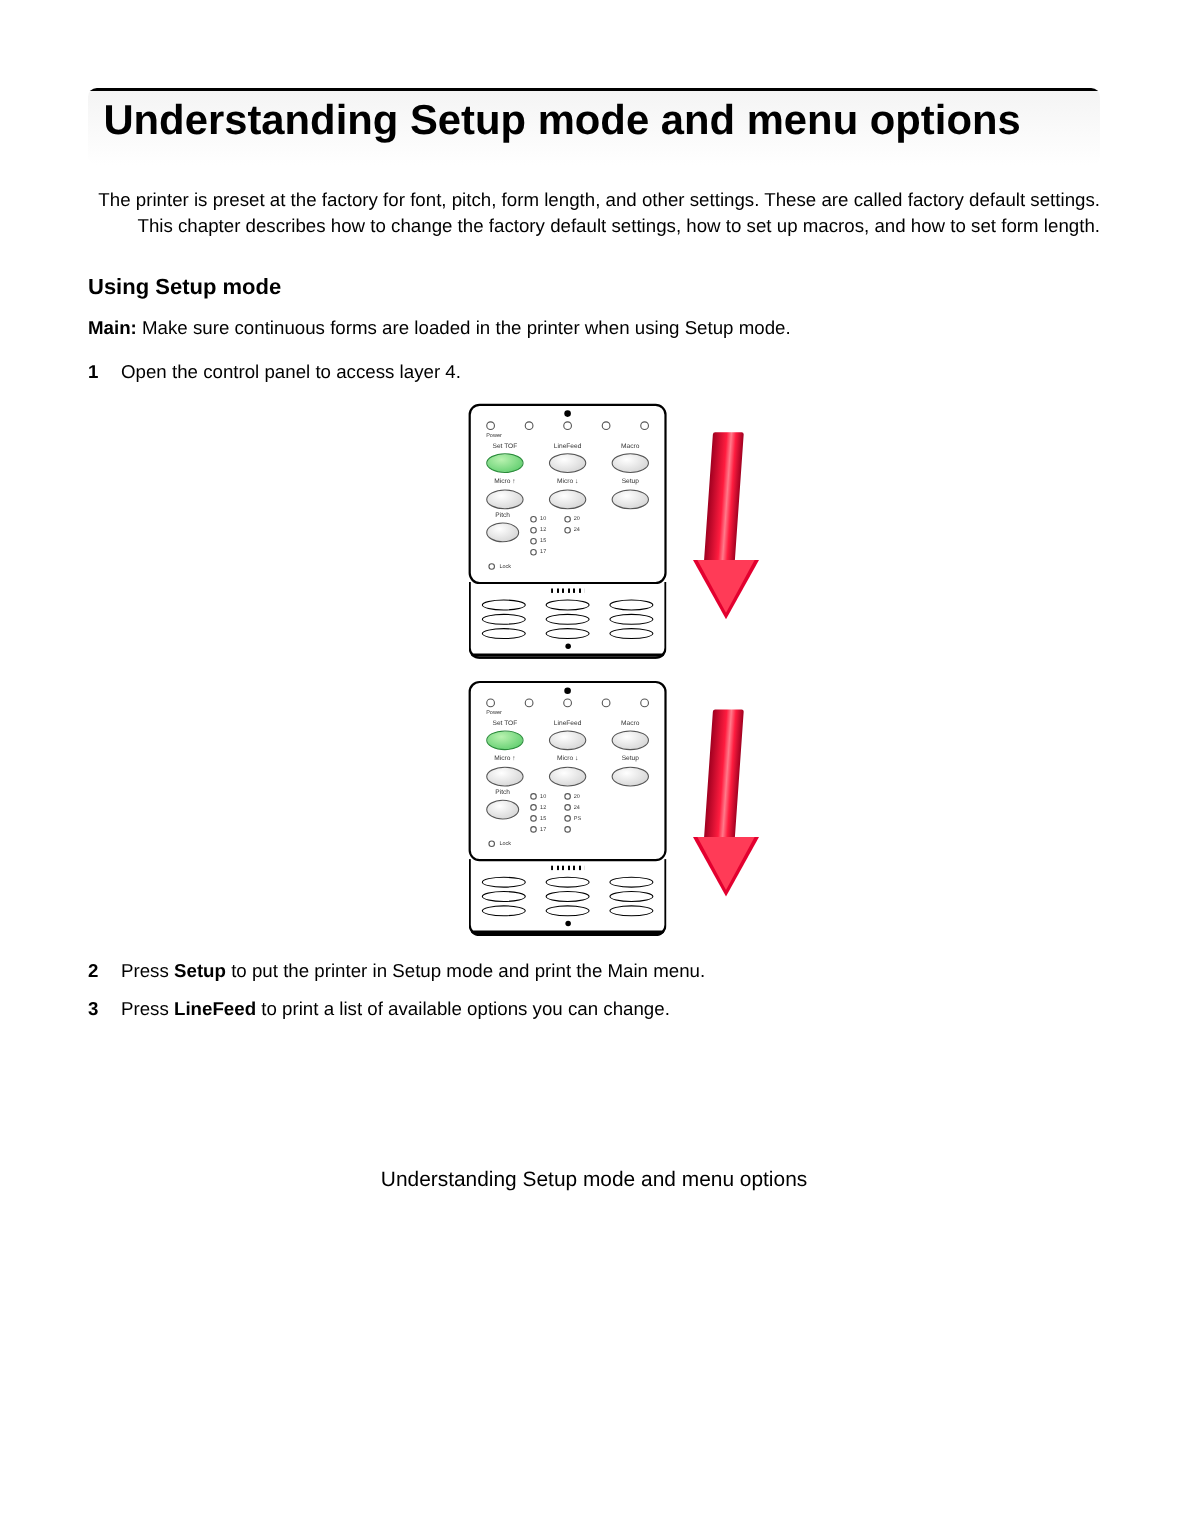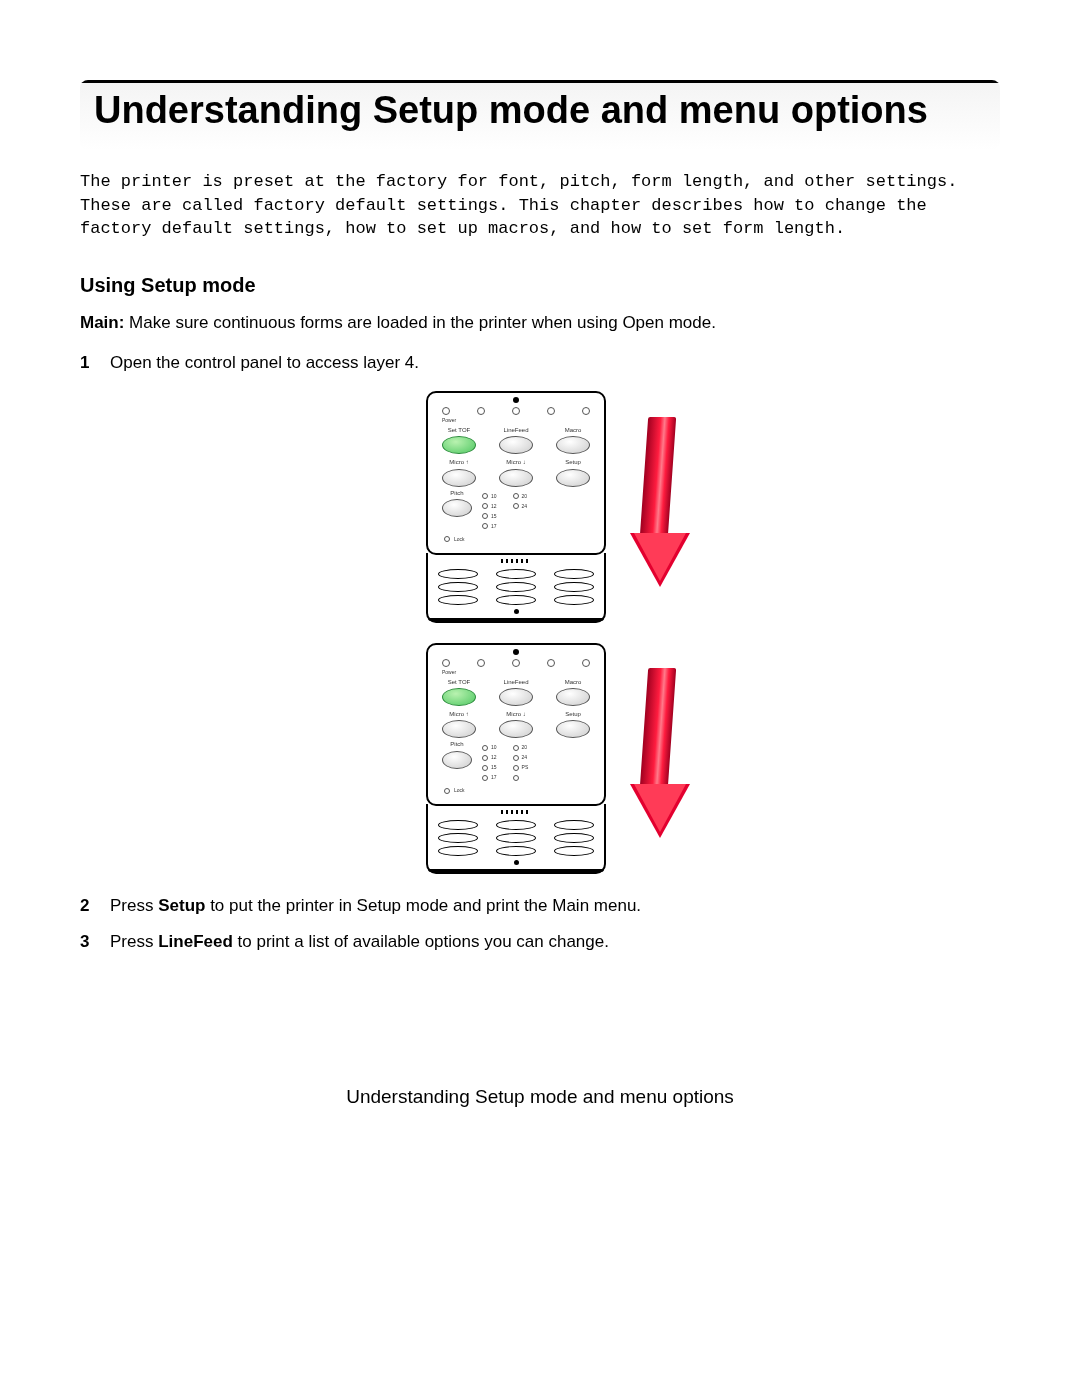--- a/index.html
+++ b/index.html
@@ -17,23 +17,24 @@
     font-family: Arial, Helvetica, sans-serif;
     font-size: 38px;
     font-weight: 900;
     background: linear-gradient(to bottom, #000 0%, #000 3px, #f4f4f4 3px, #fff 100%);
     padding: 10px 14px 18px 14px;
     border-radius: 8px;
     margin-bottom: 20px;
     line-height: 1.1;
   }
   .intro {
-    font-family: Liberation Mono, monospace;
+    font-family: Liberation Sans, sans-serif;
     font-size: 17px;
     margin-bottom: 30px;
+    text-align: right;
   }
   .h2 {
     font-family: Arial, Helvetica, sans-serif;
     font-size: 20px;
     font-weight: 900;
     margin-bottom: 12px;
   }
   .note {
     font-family: Arial, Helvetica, sans-serif;
     font-size: 17px;
@@ -180,21 +181,21 @@
 </head>
 <body>
 
 <h1 class="page-title">Understanding Setup mode and menu options</h1>
 
 <p class="intro">The printer is preset at the factory for font, pitch, form length, and other settings. These are called factory default settings. This chapter describes how to change the factory default settings, how to set up macros, and how to set form length.</p>
 
 <h2 class="h2">Using Setup mode</h2>
 
 <p class="note">
-  <b>Main:</b><span> Make sure continuous forms are loaded in the printer when using Open mode.</span>
+  <b>Main:</b><span> Make sure continuous forms are loaded in the printer when using Setup mode.</span>
 </p>
 
 <ol class="steps">
   <li>
     <span>Open the control panel to access layer 4.</span>
 
     <div class="figure-wrap">
 
       <div class="figure-row">
         <div class="panel-assembly">

